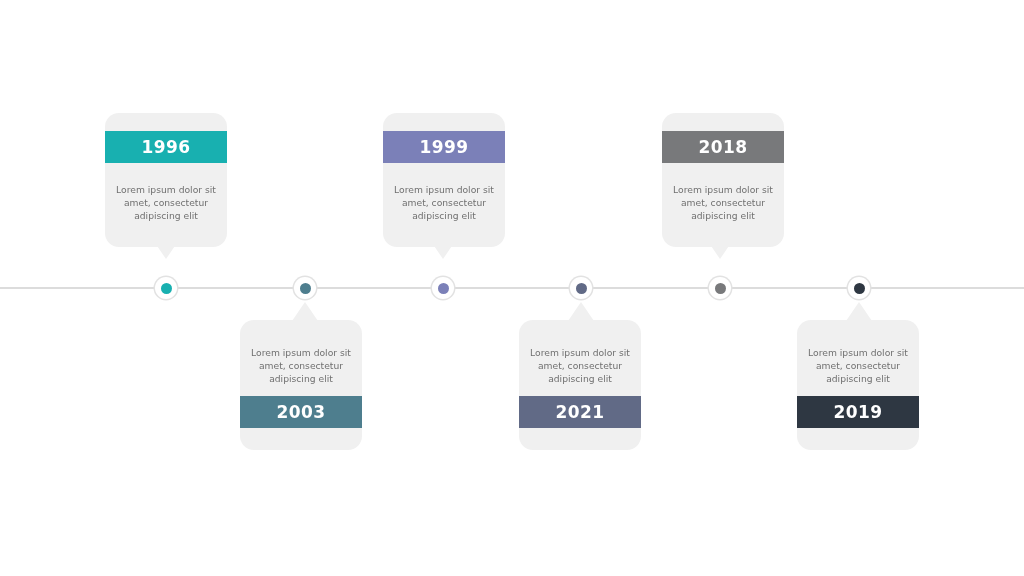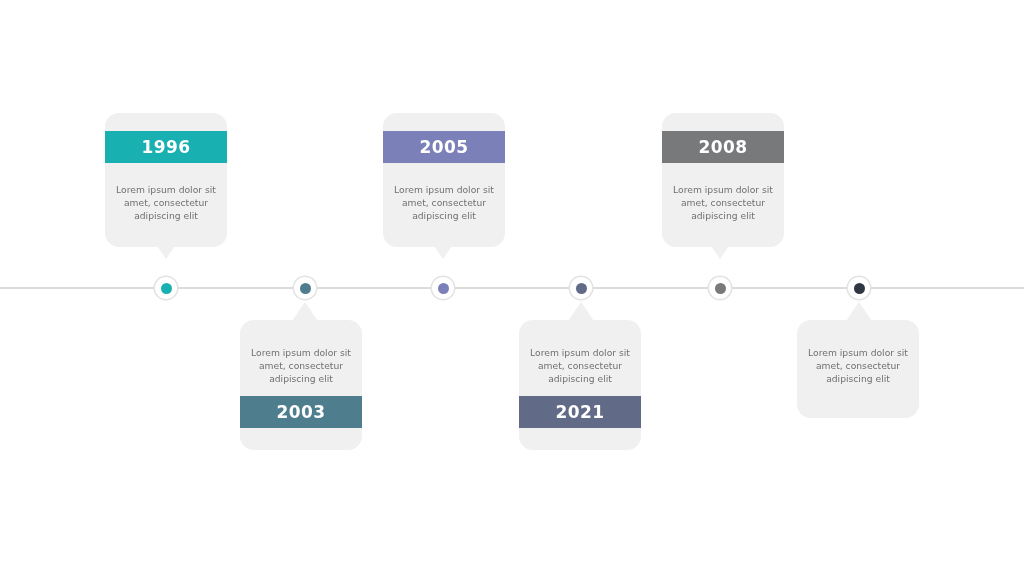--- a/index.html
+++ b/index.html
@@ -124,36 +124,37 @@
         <div class="band" style="background: rgb(24, 176, 176);">1996</div>
         <div class="body">Lorem ipsum dolor sit amet, consectetur adipiscing  elit</div>
       </div>
       <div class="pointer down" style="left: 153px; top: 239.609px;"></div>
       <div class="card down" style="left: 240px;">
         <div class="body">Lorem ipsum dolor sit amet, consectetur adipiscing  elit</div>
         <div class="band" style="background: rgb(78, 126, 142);">2003</div>
       </div>
       <div class="pointer up" style="left: 292px; top: 302px;"></div>
       <div class="card up" style="left: 383px;">
-        <div class="band" style="background: rgb(123, 128, 184);">2005</div>
+        <div class="band" style="background: rgb(123, 128, 184);">1999</div>
         <div class="body">Lorem ipsum dolor sit amet, consectetur adipiscing  elit</div>
       </div>
       <div class="pointer down" style="left: 430px; top: 239.609px;"></div>
       <div class="card down" style="left: 519px;">
         <div class="body">Lorem ipsum dolor sit amet, consectetur adipiscing  elit</div>
         <div class="band" style="background: rgb(97, 106, 134);">2021</div>
       </div>
       <div class="pointer up" style="left: 568px; top: 302px;"></div>
       <div class="card up" style="left: 662px;">
-        <div class="band" style="background: rgb(120, 121, 123);">2008</div>
+        <div class="band" style="background: rgb(120, 121, 123);">2018</div>
         <div class="body">Lorem ipsum dolor sit amet, consectetur adipiscing  elit</div>
       </div>
       <div class="pointer down" style="left: 707px; top: 239.609px;"></div>
       <div class="card down" style="left: 797px;">
         <div class="body">Lorem ipsum dolor sit amet, consectetur adipiscing  elit</div>
+        <div class="band" style="background: rgb(46, 55, 66);">2019</div>
       </div>
       <div class="pointer up" style="left: 846px; top: 302px;"></div>
     </div>
   <div id="markers-layer">
       <div class="marker" style="left: 155px; top: 277px;">
         <div class="dot" style="background: rgb(24, 176, 176);"></div>
       </div>
       <div class="marker" style="left: 294px; top: 277px;">
         <div class="dot" style="background: rgb(78, 126, 142);"></div>
       </div>

